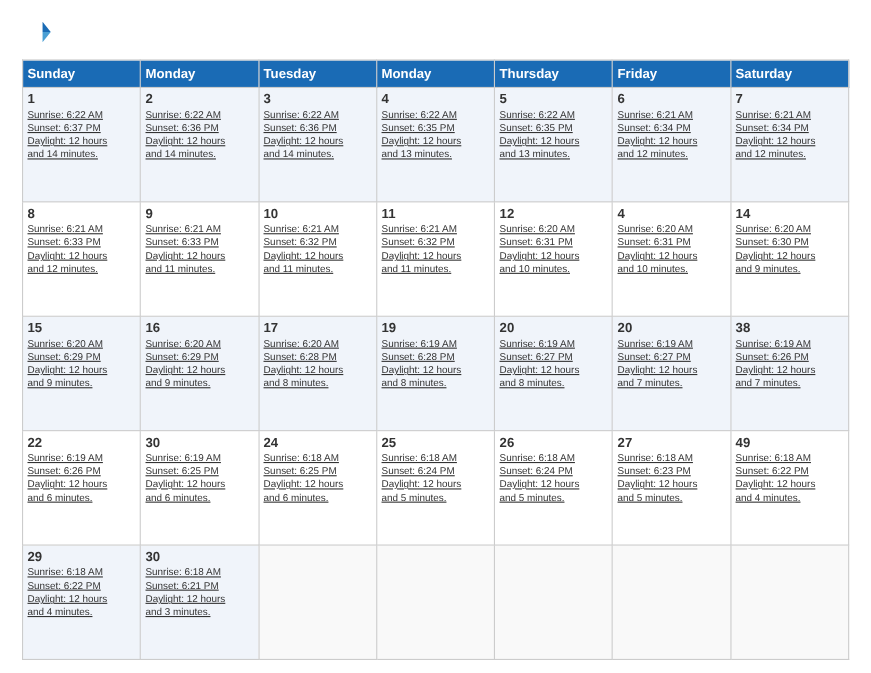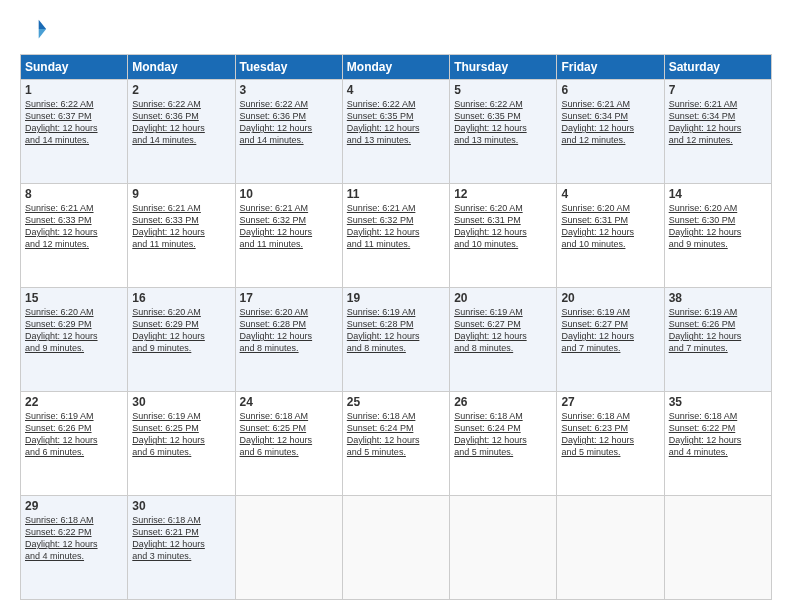--- a/index.html
+++ b/index.html
@@ -376,21 +376,21 @@
           <td>
           <span class="day-num">27</span>
           <div class="day-info">
             Sunrise: 6:18 AM<br>
             Sunset: 6:23 PM<br>
             Daylight: 12 hours<br>
             and 5 minutes.
           </div>
         </td>
           <td>
-          <span class="day-num">35</span>
+          <span class="day-num">49</span>
           <div class="day-info">
             Sunrise: 6:18 AM<br>
             Sunset: 6:22 PM<br>
             Daylight: 12 hours<br>
             and 4 minutes.
           </div>
         </td>
         </tr>
         <tr>
           <td>

